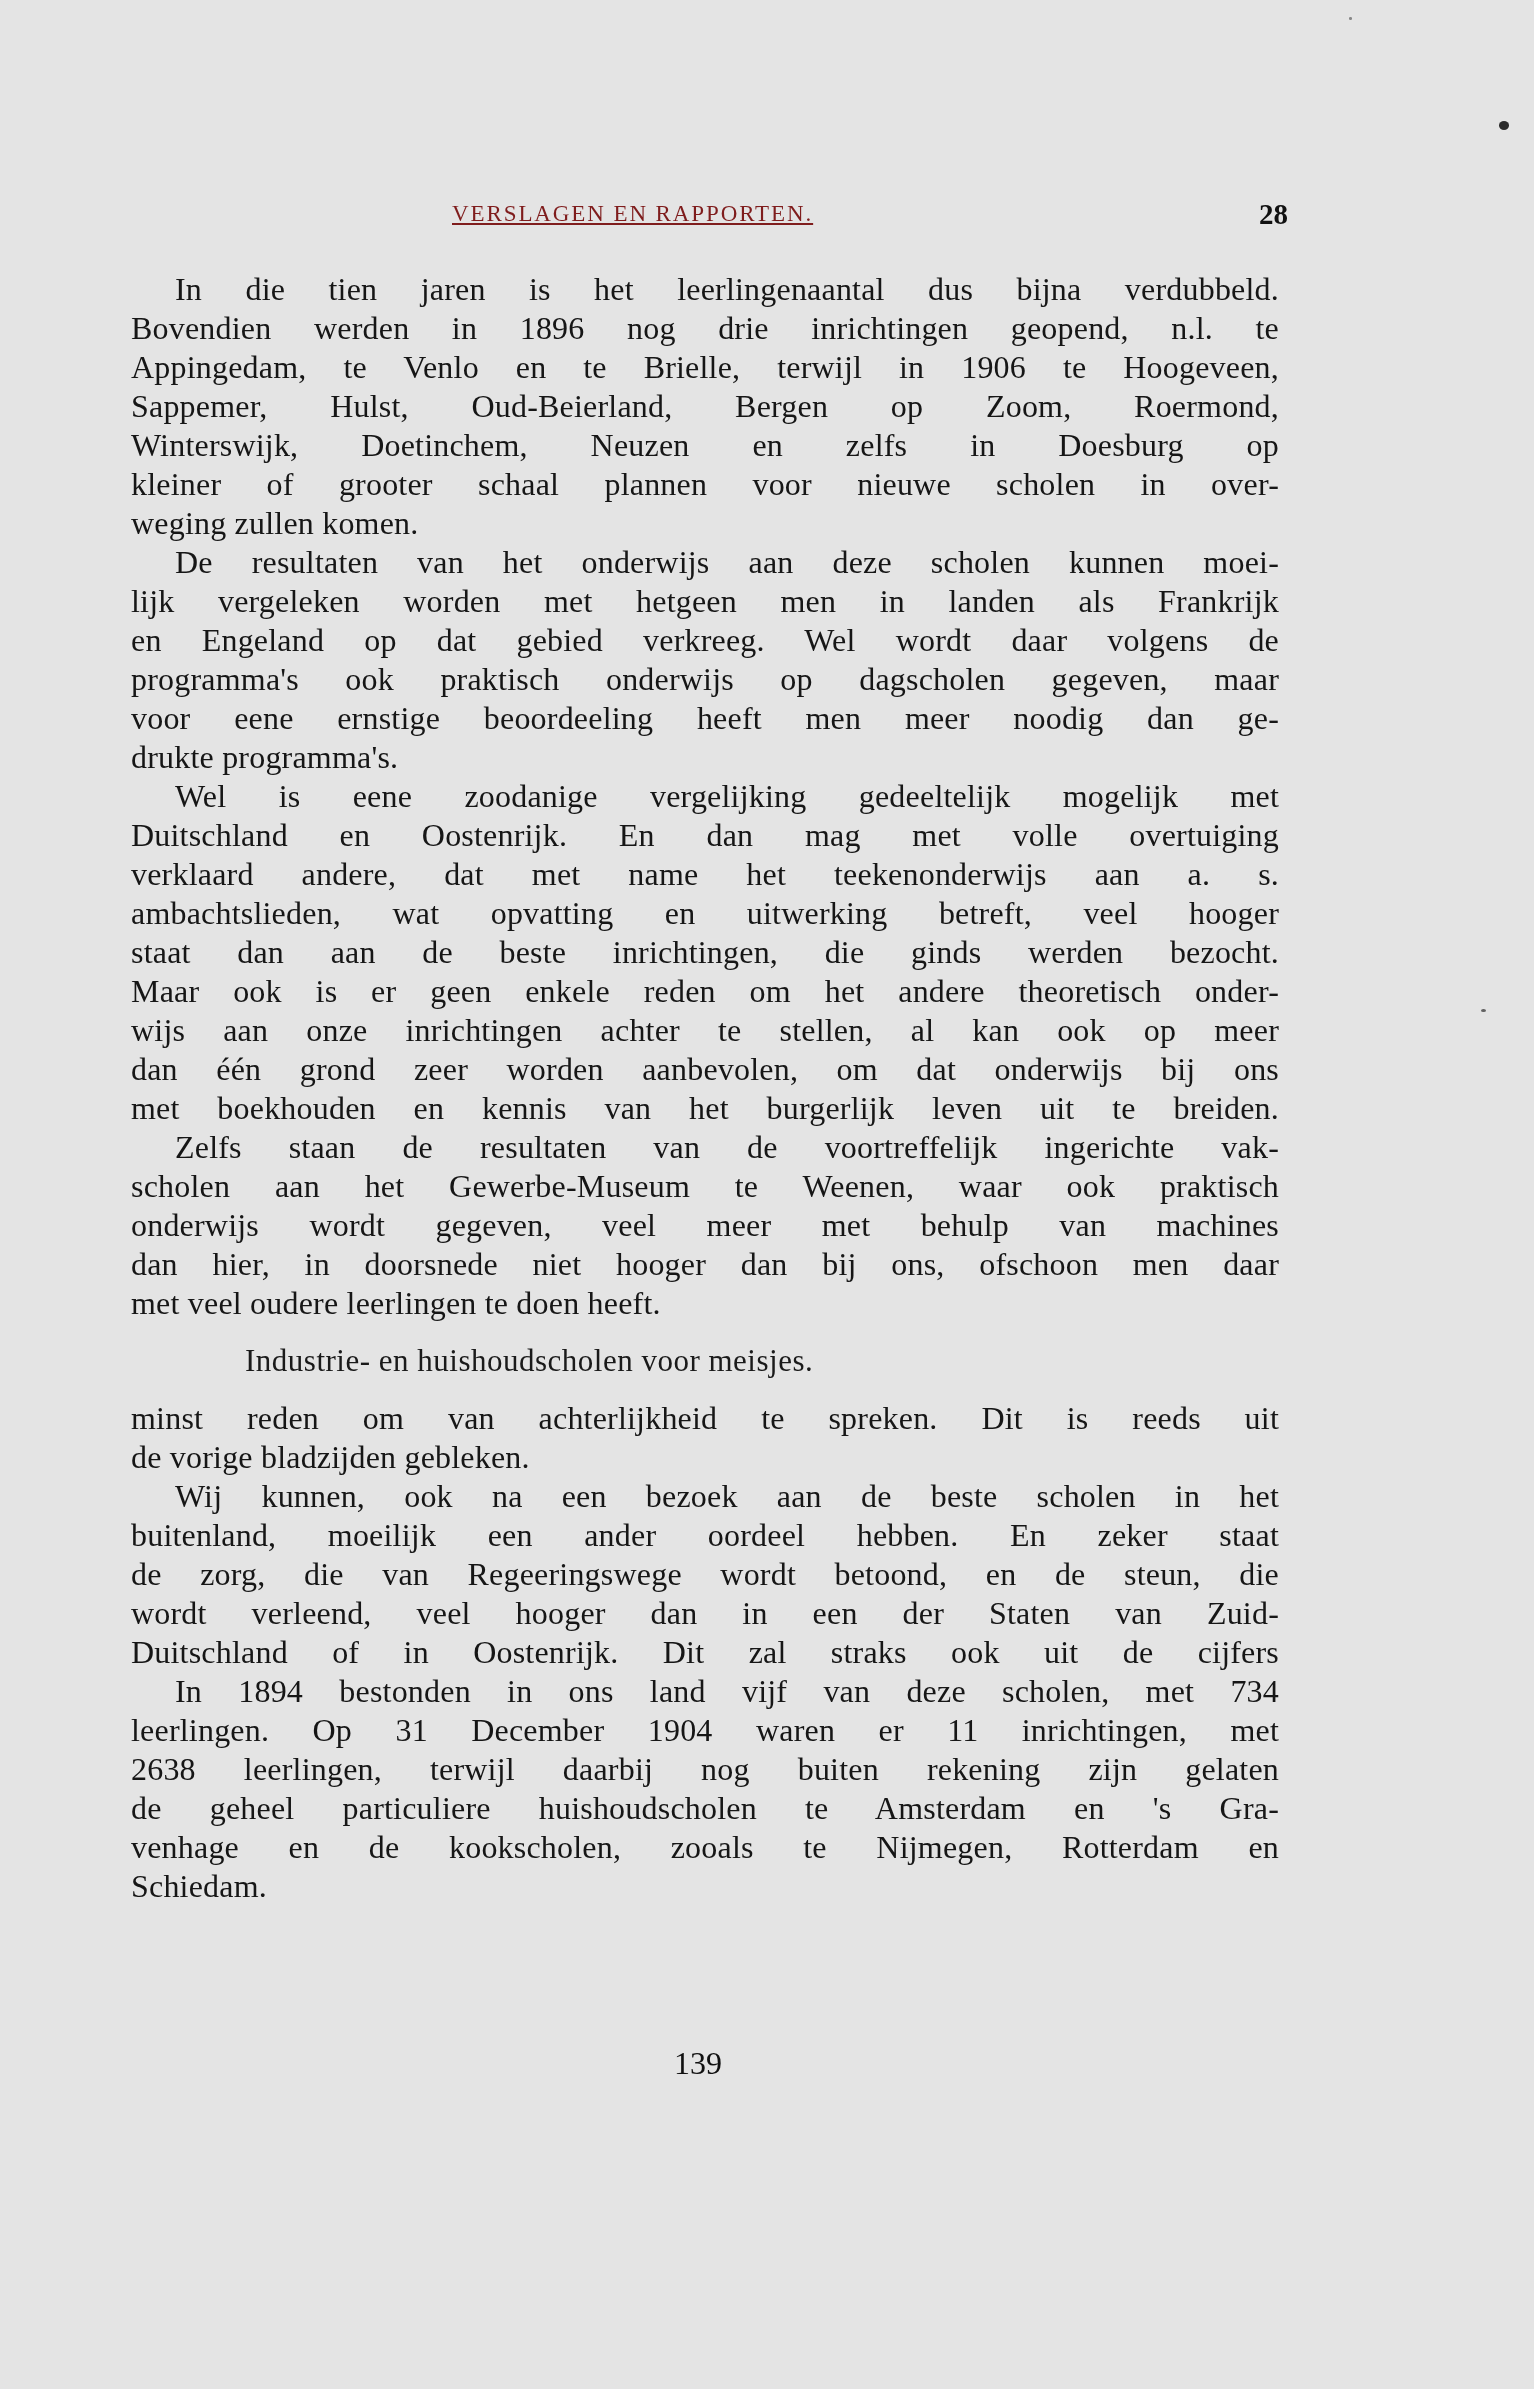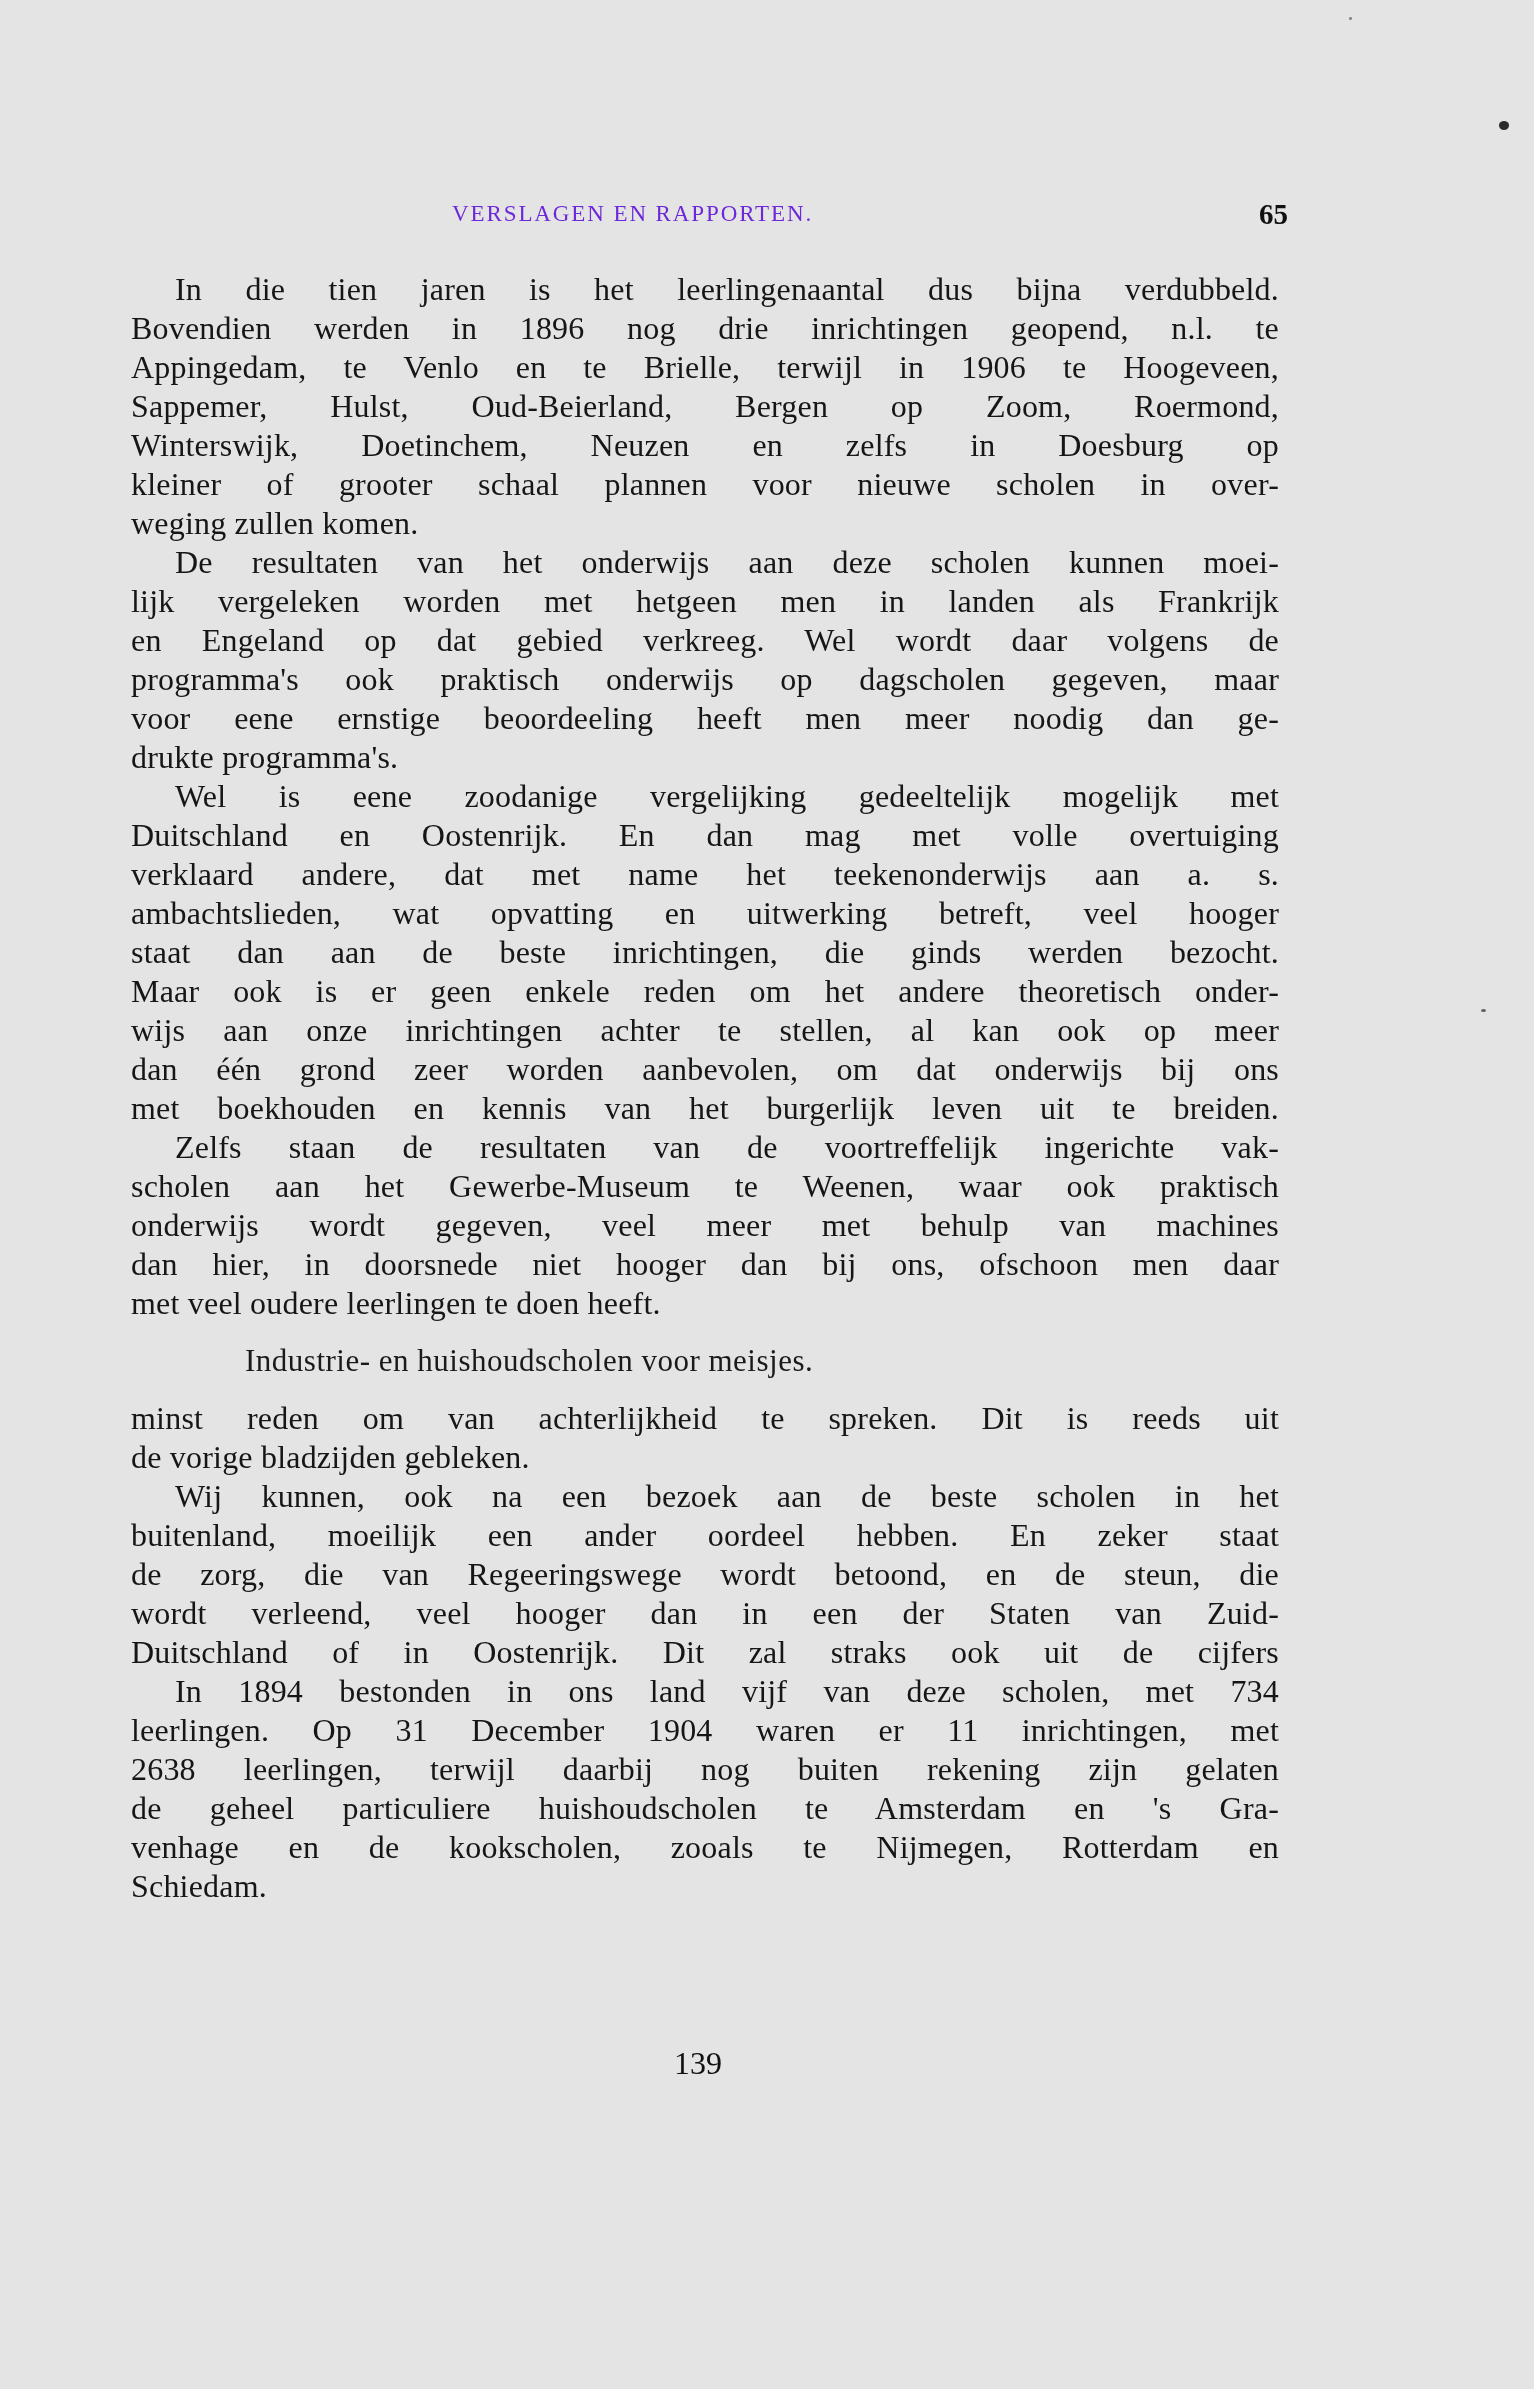--- a/index.html
+++ b/index.html
@@ -36,21 +36,22 @@
     }
     .running-head .title {
       position: absolute;
       left: 0;
       top: 0;
       font-family: "Liberation Serif", "DejaVu Serif", serif;
       font-size: 23px;
       letter-spacing: 1.9px;
       transform: scaleX(1.0);
       font-weight: normal;
-      color: #6d28d9;
+      color: #7f1d1d;
+      text-decoration: underline;
     }
     .running-head .pageno {
       position: absolute;
       right: 0;
       top: -3.4px;
       font-family: "Liberation Serif", serif;
       font-weight: bold;
       font-size: 29px;
       color: #111;
     }
@@ -102,21 +103,21 @@
 <body>
 
 <div class="page">
 
   <div class="speck" style="left:1499px;top:121px;width:10.2px;height:8.5px;"></div>
   <div class="speck" style="left:1481px;top:1009px;width:5.1px;height:3.4px;opacity:0.7;"></div>
   <div class="speck" style="left:1349px;top:17px;width:2.6px;height:2.6px;opacity:0.5;"></div>
 
   <div class="running-head">
     <span class="title">VERSLAGEN EN RAPPORTEN.</span>
-    <span class="pageno">65</span>
+    <span class="pageno">28</span>
   </div>
 
   <div class="body-text">
 
     <div>
       <div class="line indent">In die tien jaren is het leerlingenaantal dus bijna verdubbeld.</div>
       <div class="line">Bovendien werden in 1896 nog drie inrichtingen geopend, n.l. te</div>
       <div class="line">Appingedam, te Venlo en te Brielle, terwijl in 1906 te Hoogeveen,</div>
       <div class="line">Sappemer, Hulst, Oud-Beierland, Bergen op Zoom, Roermond,</div>
       <div class="line">Winterswijk, Doetinchem, Neuzen en zelfs in Doesburg op</div>

